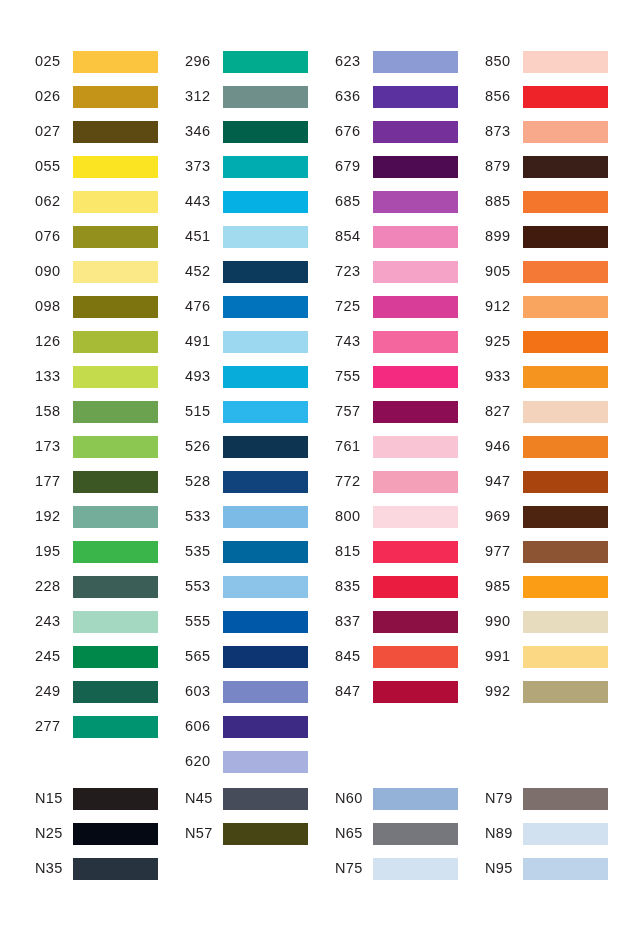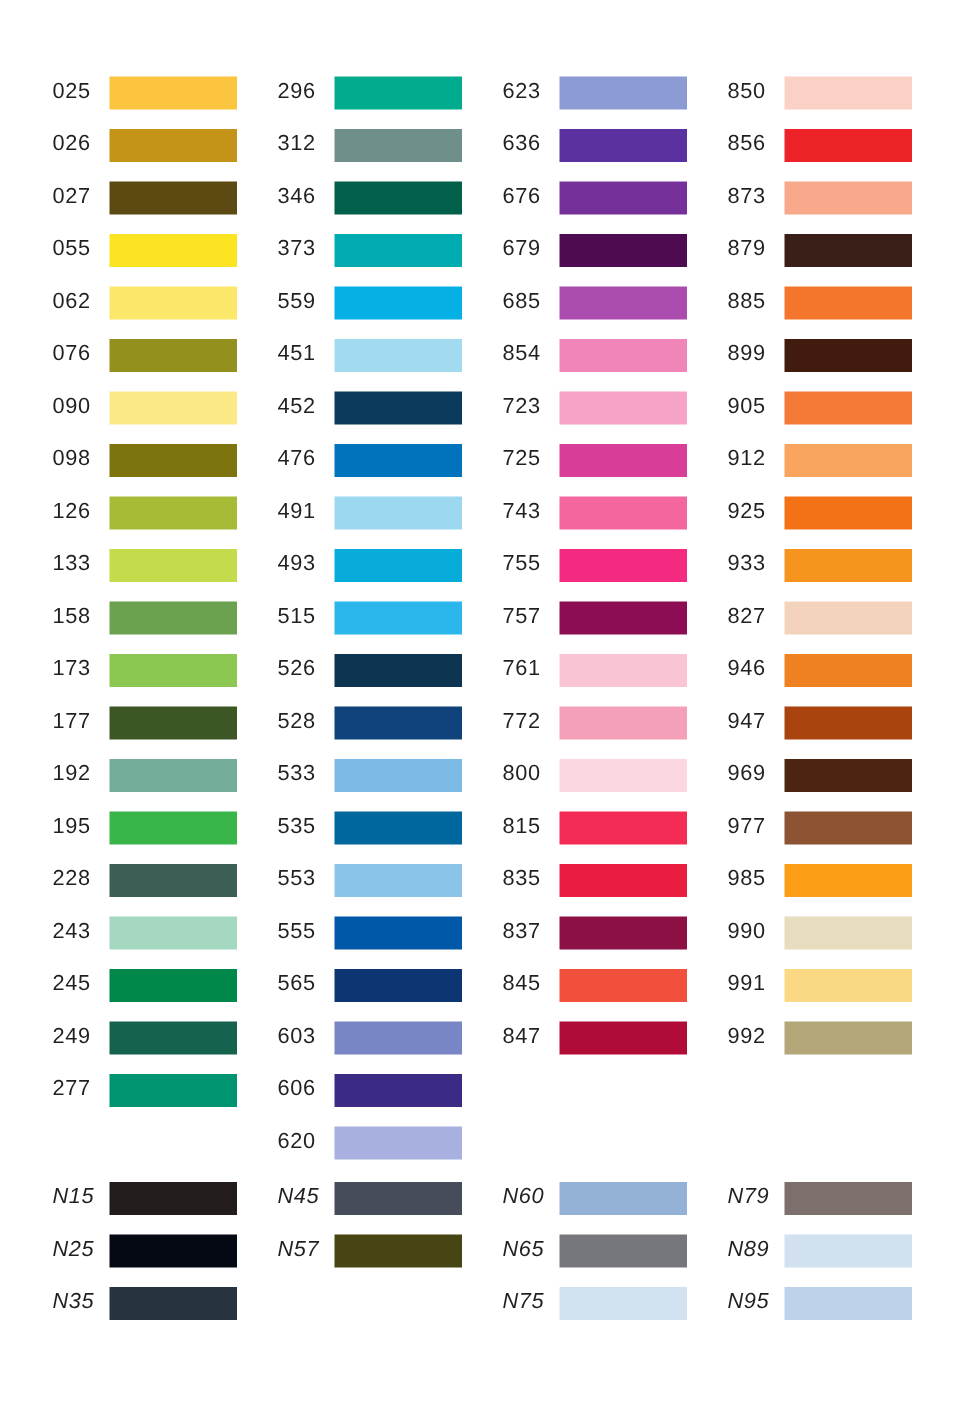--- a/index.html
+++ b/index.html
@@ -54,21 +54,21 @@
     font-family: "Liberation Sans", sans-serif;
     white-space: nowrap;
     line-height: 1;
   }
   .swatch-chip {
     width: 85px;
     height: 22px;
     margin-left: 1px;
     display: block;
   }
-  .neutral .swatch-label { width: 37px; font-style: italic; }
+  .neutral .swatch-label { width: 37px; }
 </style>
 </head>
 <body>
 
 <div id="sheet">
   <div class="grid" id="main-grid">
       <div class="col">
         <div class="swatch-row">
           <span class="swatch-label">025</span>
           <span class="swatch-chip" style="background: rgb(251, 197, 63);"></span>
@@ -161,21 +161,21 @@
         </div>
         <div class="swatch-row">
           <span class="swatch-label">346</span>
           <span class="swatch-chip" style="background: rgb(0, 96, 74);"></span>
         </div>
         <div class="swatch-row">
           <span class="swatch-label">373</span>
           <span class="swatch-chip" style="background: rgb(0, 172, 175);"></span>
         </div>
         <div class="swatch-row">
-          <span class="swatch-label">559</span>
+          <span class="swatch-label">443</span>
           <span class="swatch-chip" style="background: rgb(5, 176, 228);"></span>
         </div>
         <div class="swatch-row">
           <span class="swatch-label">451</span>
           <span class="swatch-chip" style="background: rgb(162, 219, 239);"></span>
         </div>
         <div class="swatch-row">
           <span class="swatch-label">452</span>
           <span class="swatch-chip" style="background: rgb(12, 58, 93);"></span>
         </div>

